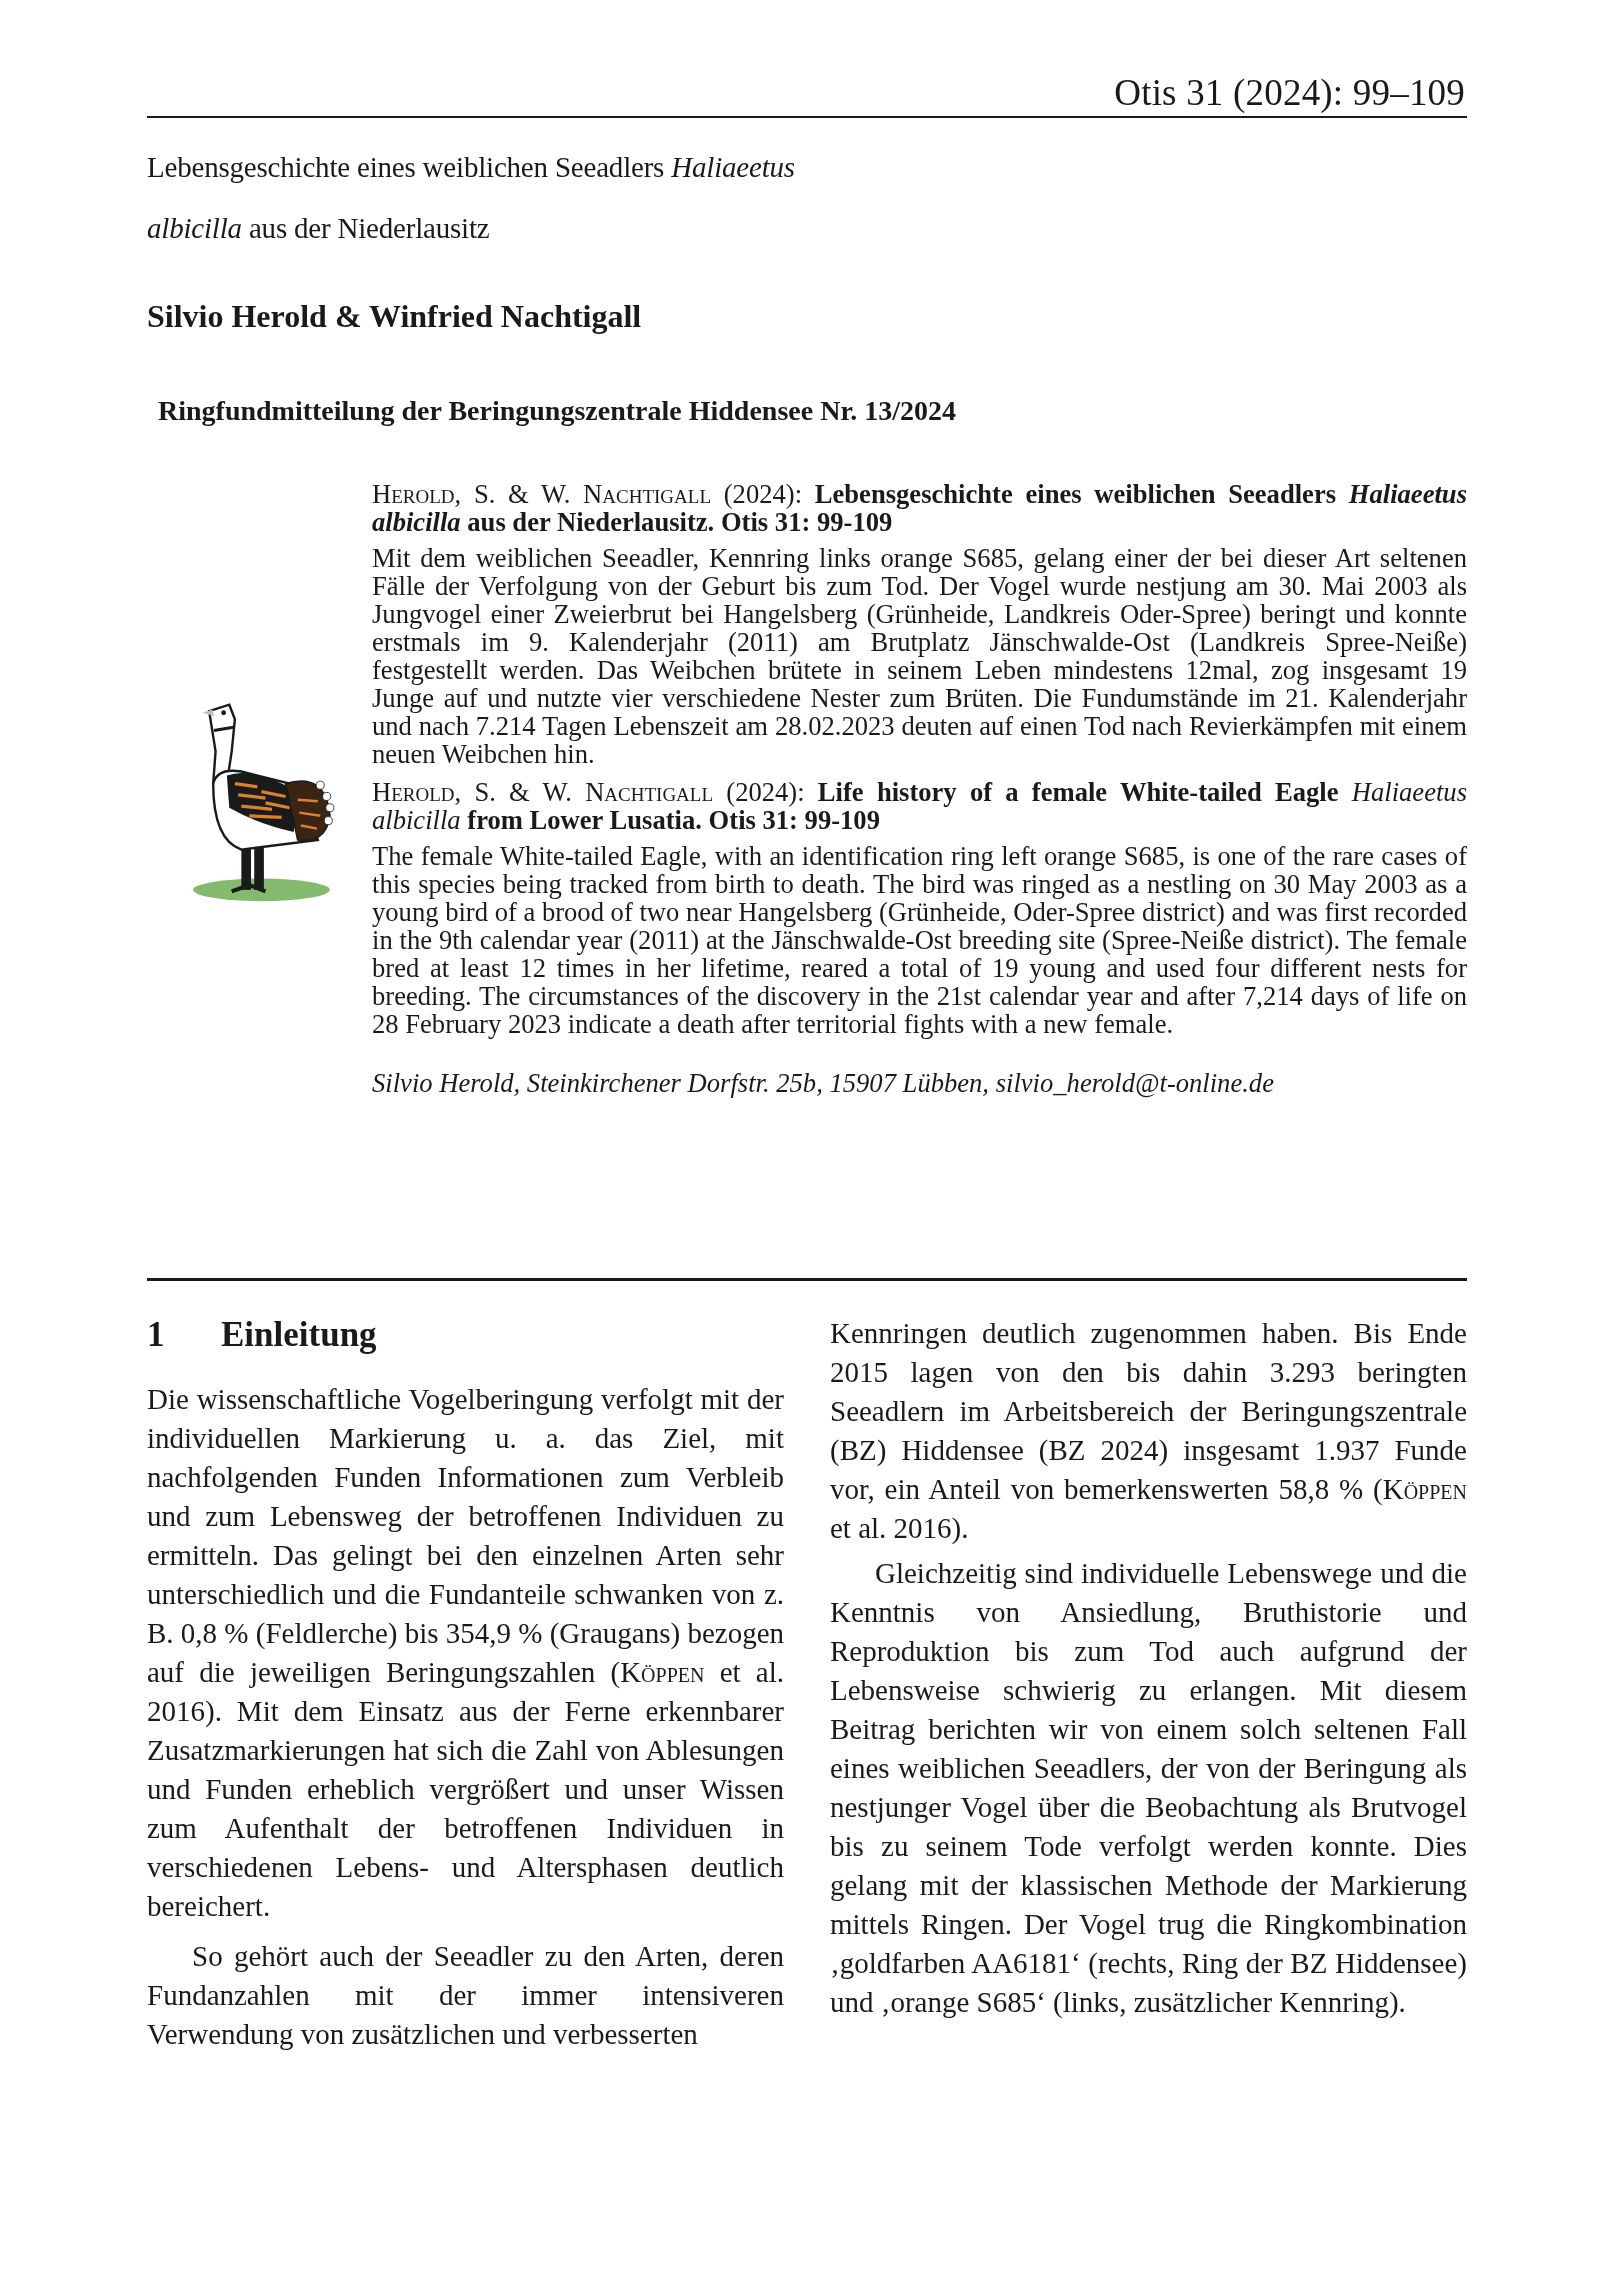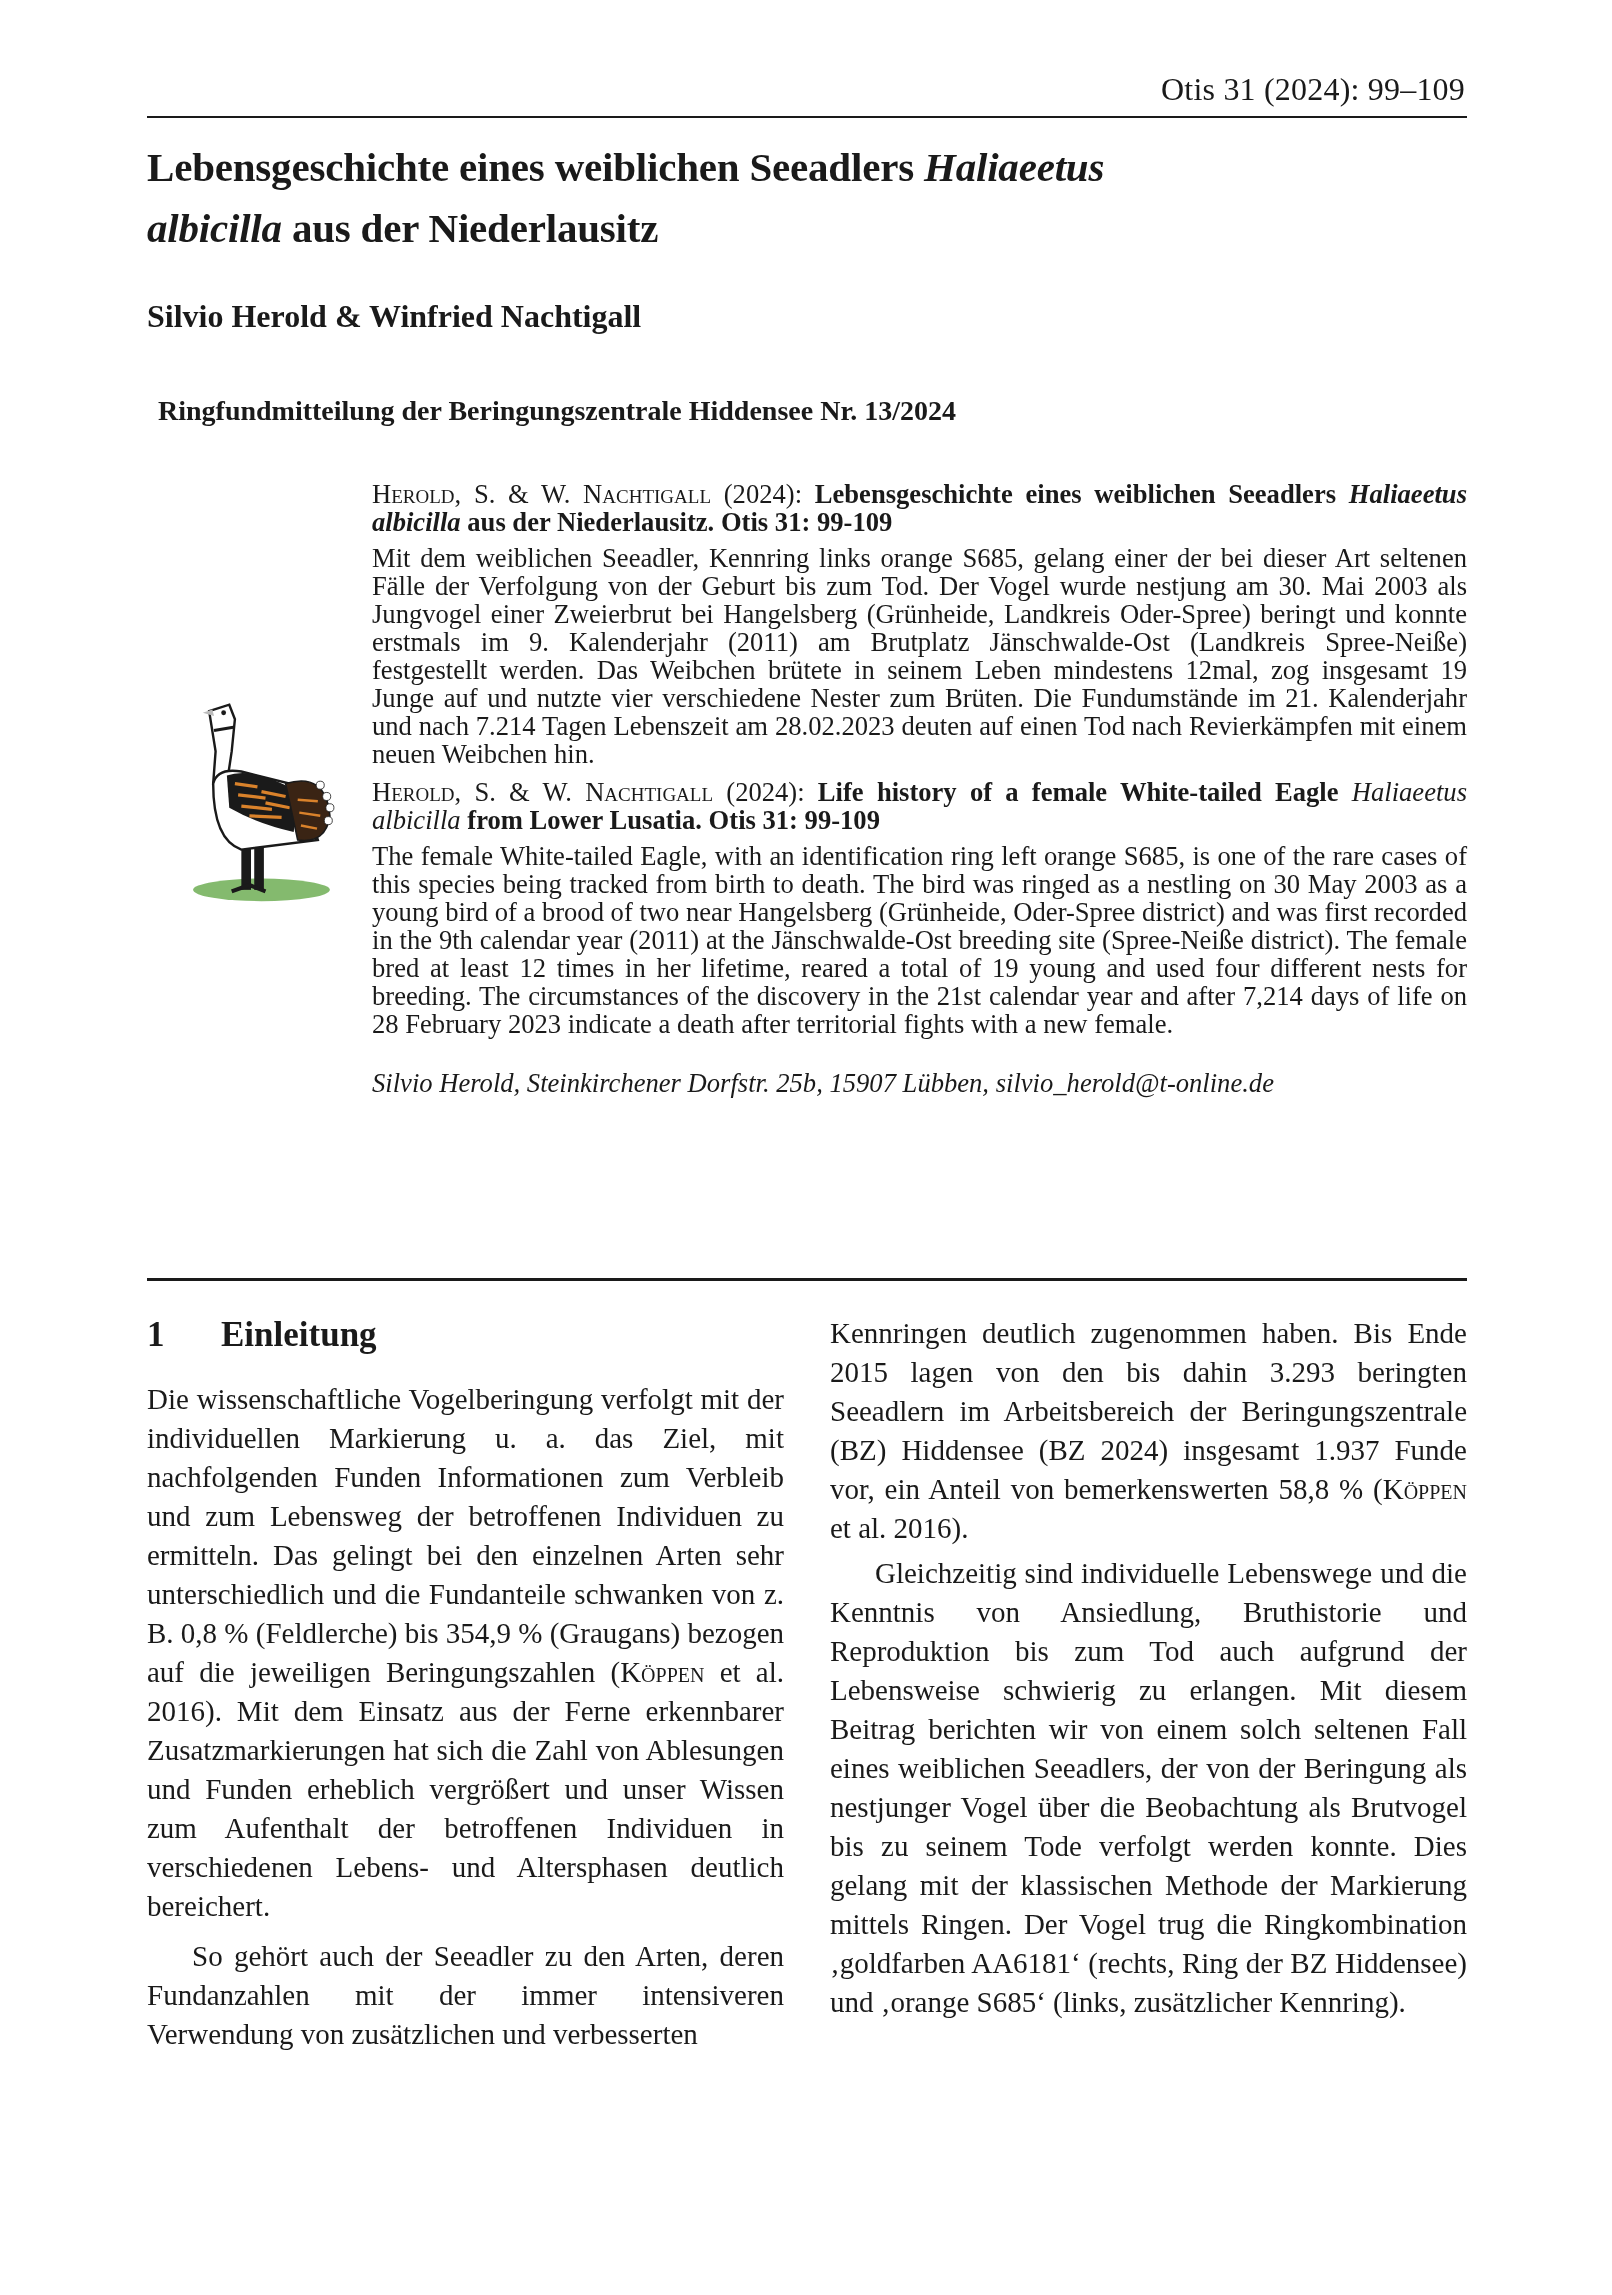--- a/index.html
+++ b/index.html
@@ -1,23 +1,23 @@
 <!DOCTYPE html>
 <html style="font-size:13px"><head>
 <meta charset="utf-8">
 <style>
   html, body { margin: 0; padding: 0; background: #ffffff; }
   body {
     width: 1612px; height: 2295px; position: relative; overflow: hidden;
     font-family: "Liberation Serif", "DejaVu Serif", serif; color: #1a1a1a;
   }
   .abs { position: absolute; }
-  .journal-ref { right: 147px; top: 71px; font-size: 32px; letter-spacing: 0.2px; }
+  .journal-ref { right: 147px; top: 71px; font-size: 37px; letter-spacing: 0.2px; }
   .rule-top { left: 147px; width: 1320px; top: 116px; height: 2.4px; background: #1a1a1a; }
-  .title { left: 147px; top: 137px; width: 1322px; font-size: 41px; font-weight: bold; line-height: 61px; letter-spacing: -0.2px; }
+  .title { left: 147px; top: 137px; width: 1322px; font-size: 29px; font-weight: normal; line-height: 61px; letter-spacing: -0.2px; }
   .authors { left: 147px; top: 298px; font-size: 32px; font-weight: bold; }
   .series { left: 158px; top: 395px; font-size: 28px; font-weight: bold; }
   .abstract-block { left: 372px; top: 480px; width: 1095px; font-size: 26.6px; line-height: 28px; text-align: justify; hyphens: manual; }
   .abstract-block p { margin: 0; }
   .cite { margin-bottom: 8px !important; }
   .abs-body { margin-bottom: 9.7px !important; }
   .sc { font-variant: small-caps; }
   .b { font-weight: bold; }
   .i { font-style: italic; }
   .addresses { margin-top: 31px !important; font-style: italic; }

